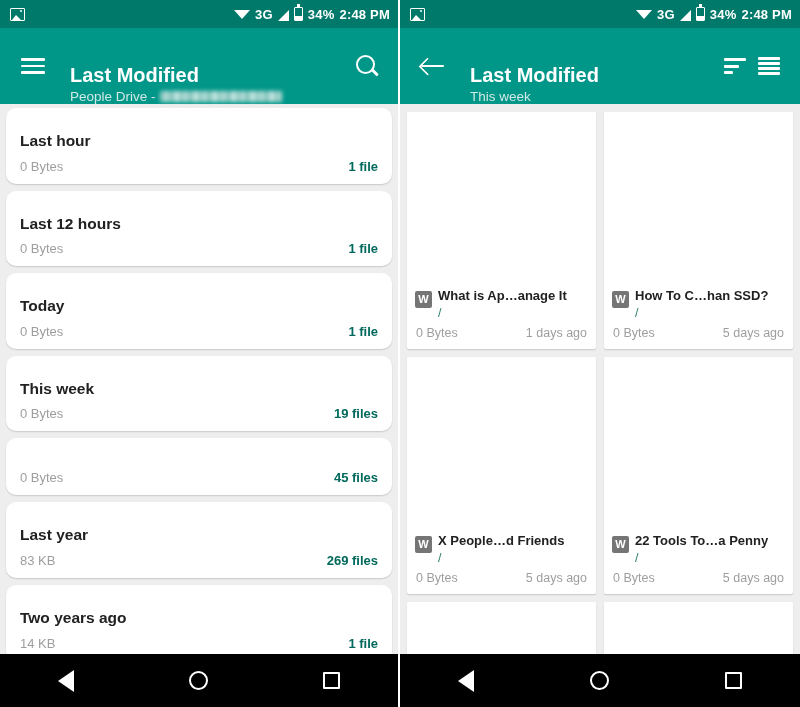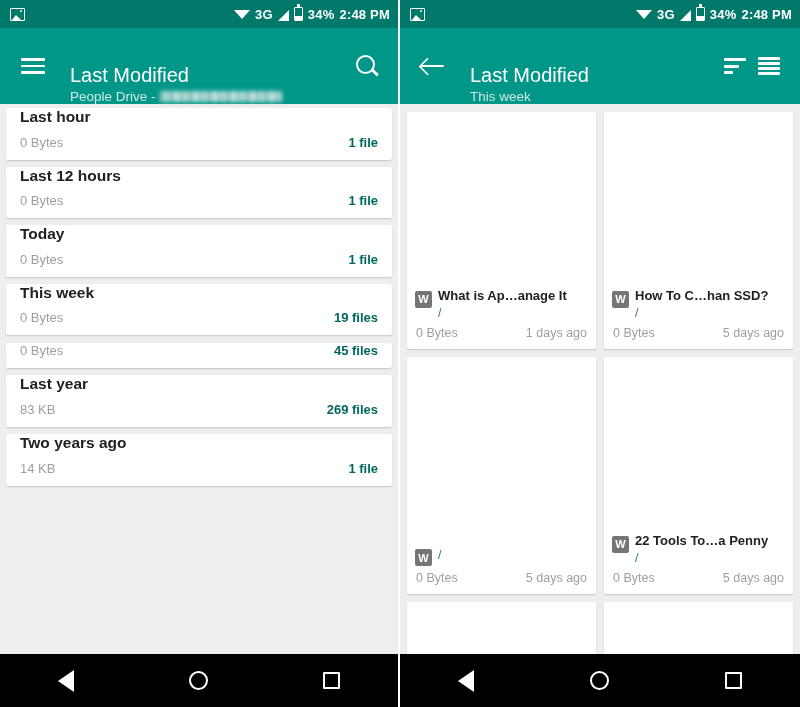--- a/index.html
+++ b/index.html
@@ -59,21 +59,21 @@
     width: 3px; height: 2.5px; background: #ffffff;
   }
 
   
   .appbar {
     flex: 0 0 67px; background: #009688;
     display: flex; align-items: center; padding: 0 14px 0 16px;
     color: #ffffff;
   }
   .appbar-titles { flex: 1; margin-left: 20px; }
-  .appbar-title { font-size: 20px; font-weight: normal; line-height: 1.15; margin-top: 36px; }
+  .appbar-title { font-size: 20px; font-weight: bold; line-height: 1.15; margin-top: 36px; }
   .appbar-sub { font-size: 13.5px; color: #cfe9e5; margin-top: 2px; display: flex; align-items: center; }
   .blur-text {
     display: inline-block; width: 122px; height: 11px; margin-left: 4px;
     background: repeating-linear-gradient(90deg,#9dcfc8 0 5px,#bfe0db 5px 9px,#8cc7bf 9px 14px,#cfe9e5 14px 19px);
     filter: blur(2.2px); opacity: .95; border-radius: 1px;
   }
   .icon-btn { width: 34px; height: 34px; display: flex; align-items: center; justify-content: center; flex: 0 0 auto; }
 
   .hamburger { width: 24px; height: 16px; display: flex; flex-direction: column; justify-content: space-between; }
   .hamburger span { display: block; height: 2.6px; background: #ffffff; border-radius: 1px; }
@@ -102,22 +102,22 @@
   .sort-icon span:nth-child(1) { width: 22px; }
   .sort-icon span:nth-child(2) { width: 15px; }
   .sort-icon span:nth-child(3) { width: 9px; }
 
   .list-icon { width: 22px; height: 18px; display: flex; flex-direction: column; justify-content: space-between; }
   .list-icon span { display: block; height: 3px; background: #ffffff; border-radius: 1px; width: 100%; }
 
   
   .content { flex: 1; overflow: hidden; background: #eeeeee; padding: 4px 6px 0 6px; }
   .list-card {
-    background: #ffffff; border-radius: 2px; margin-bottom: 7px;
-    padding: 0 14px 10px 14px;
+    background: #ffffff; border-radius: 10px; margin-bottom: 7px;
+    padding: 24px 14px 10px 14px;
     box-shadow: 0 1px 1.5px rgba(0,0,0,.16);
   }
   .lc-title { font-size: 15.5px; font-weight: bold; color: #212121; line-height: 1.2; }
   .lc-row { display: flex; align-items: baseline; justify-content: space-between; margin-top: 8px; }
   .lc-size { font-size: 13px; color: #9e9e9e; }
   .lc-count { font-size: 13px; color: #00695c; font-weight: bold; }
 
   
   .grid {
     flex: 1; overflow: hidden; background: #eeeeee;
@@ -334,20 +334,21 @@
           <span>0 Bytes</span>
           <span>5 days ago</span>
         </div>
       </div>
 
       <div class="file-card">
         <div class="fc-thumb"></div>
         <div class="fc-meta">
           <div class="w-badge">W</div>
           <div class="fc-texts">
+            <div class="fc-name">X People…d Friends</div>
             <div class="fc-path">/</div>
           </div>
         </div>
         <div class="fc-foot">
           <span>0 Bytes</span>
           <span>5 days ago</span>
         </div>
       </div>
 
       <div class="file-card">

